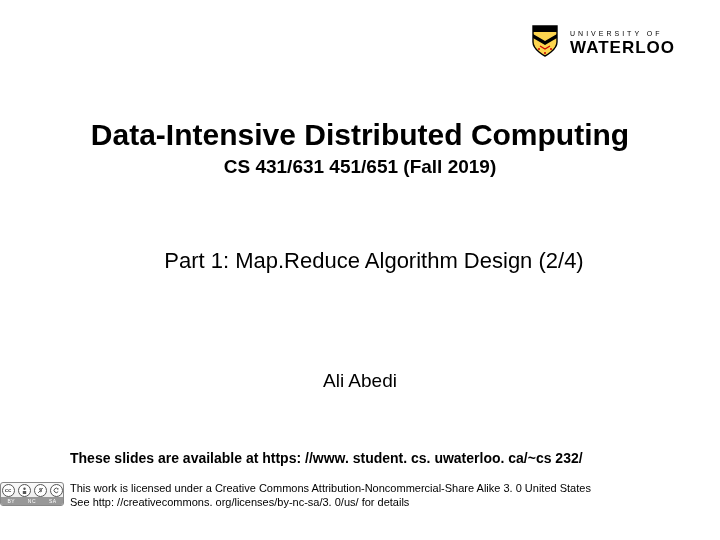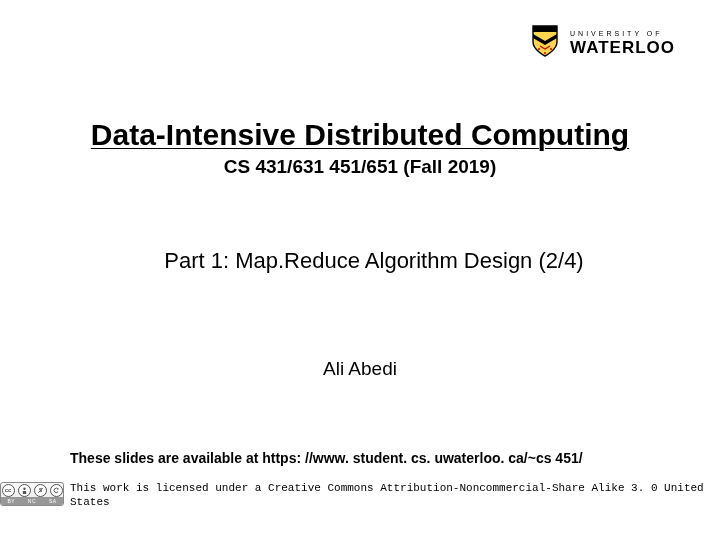--- a/index.html
+++ b/index.html
@@ -43,42 +43,41 @@
     position: absolute;
     top: 118px;
     left: 0;
     right: 0;
     text-align: center;
   }
   .title h1 {
     margin: 0 0 4px 0;
     font-size: 30px;
     font-weight: 700;
-    text-decoration: underline;
     text-decoration-thickness: 1px;
     text-underline-offset: 3px;
   }
   .title .course {
     font-size: 19px;
     font-weight: bold;
   }
 
   .part {
     position: absolute;
     top: 248px;
     left: 0;
     right: 0;
     text-align: center;
     font-size: 22px;
     margin-left: 28px;
   }
 
   .author {
     position: absolute;
-    top: 358px;
+    top: 370px;
     left: 0;
     right: 0;
     text-align: center;
     font-size: 19px;
   }
 
   .avail {
     position: absolute;
     top: 450px;
     left: 70px;
@@ -86,21 +85,20 @@
     font-weight: 700;
   }
 
   .license-block {
     position: absolute;
     top: 482px;
     left: 70px;
     right: 10px;
     font-size: 11px;
     line-height: 1.25;
-    font-family: Liberation Mono, monospace;
   }
 
   .cc-badge {
     position: absolute;
     left: 0px;
     top: 482px;
     width: 62px;
     height: 22px;
     border: 1px solid #888;
     border-radius: 3px;
@@ -166,21 +164,21 @@
 
 <div class="title">
   <h1>Data-Intensive Distributed Computing</h1>
   <div class="course">CS 431/631 451/651 (Fall 2019)</div>
 </div>
 
 <div class="part">Part 1: Map.Reduce Algorithm Design (2/4)</div>
 
 <div class="author">Ali Abedi</div>
 
-<div class="avail">These slides are available at https: //www. student. cs. uwaterloo. ca/~cs 451/</div>
+<div class="avail">These slides are available at https: //www. student. cs. uwaterloo. ca/~cs 232/</div>
 
 <div class="cc-badge">
   <div class="top">
     <div class="circ">cc</div>
     <div class="circ">
       <svg width="7" height="7" viewBox="0 0 7 7">
           <circle cx="3.5" cy="1.7" r="1.2" fill="#555"></circle>
           <path d="M1.8 4 h3.4 v3 h-3.4 z" fill="#555"></path>
         </svg>
     </div>
@@ -199,13 +197,14 @@
   </div>
   <div class="btm">
     <span>BY</span>
     <span>NC</span>
     <span>SA</span>
   </div>
 </div>
 
 <div class="license-block">
   <div>This work is licensed under a Creative Commons Attribution-Noncommercial-Share Alike 3. 0 United States</div>
+  <div>See http: //creativecommons. org/licenses/by-nc-sa/3. 0/us/ for details</div>
 </div>
 
 </body></html>

